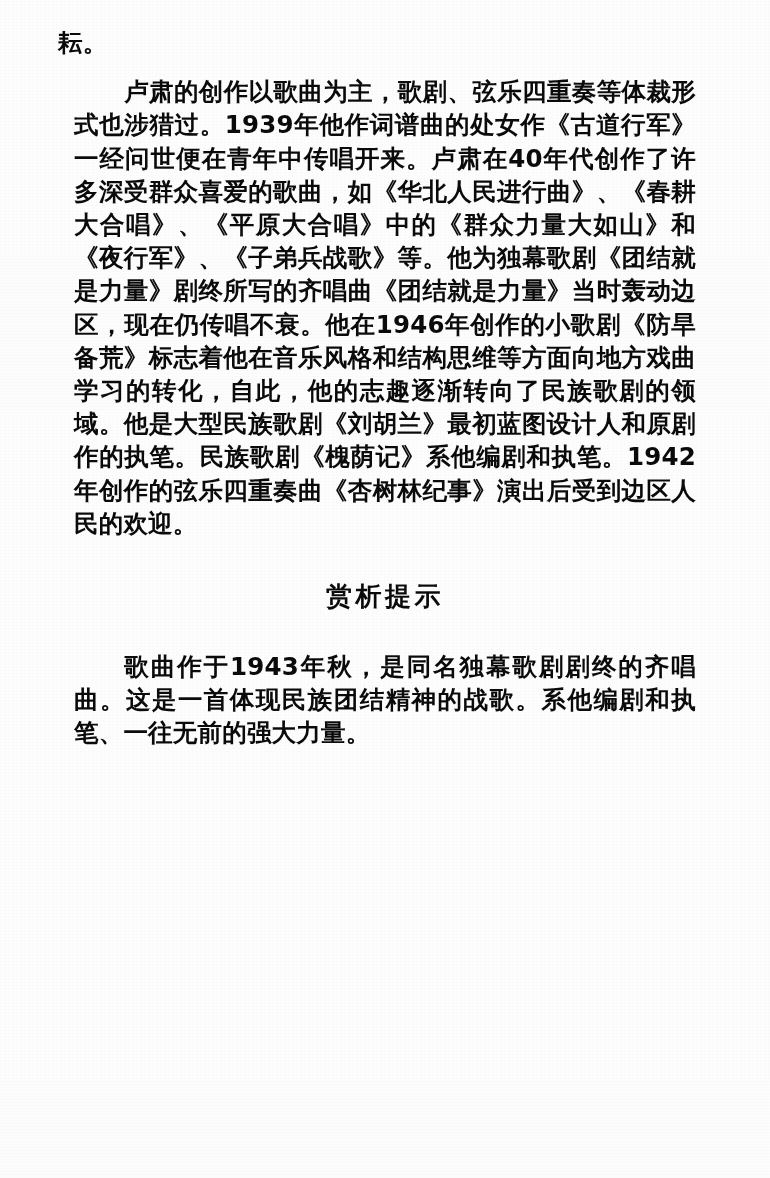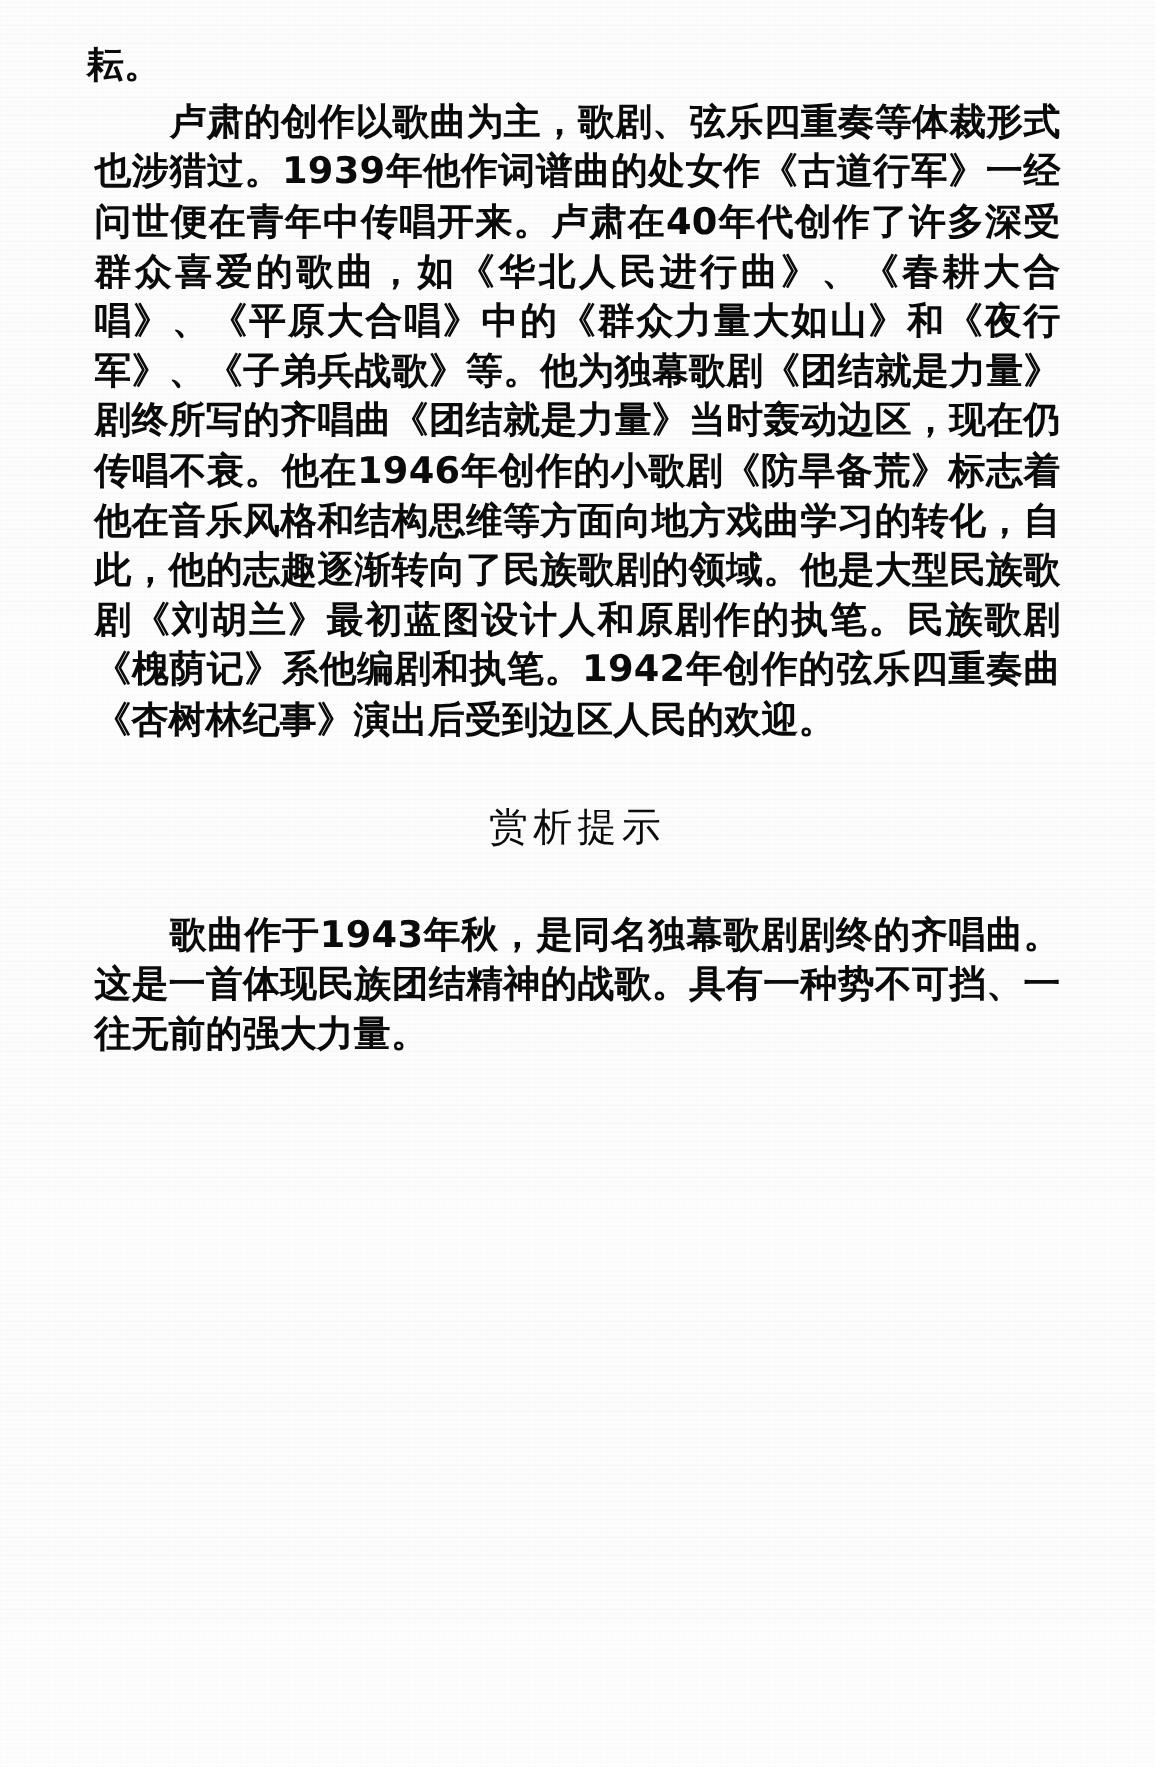--- a/index.html
+++ b/index.html
@@ -41,33 +41,33 @@
     text-justify: inter-character;
     -webkit-font-smoothing: none;
   }
 
   .para-cont {
     margin: 0;
     text-indent: 0;
   }
 
   .para {
-    margin: 5px;
+    margin: 16px;
     text-indent: 2.05em;
   }
 
   .heading-wrap {
     margin-top: 40px;
     margin-bottom: 38px;
     text-align: center;
   }
   .heading {
     display: inline-block;
     color: #0b0b0b;
-    font-weight: 400;
+    font-weight: 700;
     font-size: 26px;
     letter-spacing: 3.5px;
     line-height: 32px;
   }
 
   
   .grain {
     position: absolute;
     inset: 0;
     pointer-events: none;
@@ -85,19 +85,19 @@
 
     <p class="txt para-cont">耘。</p>
 
     <p class="txt para">卢肃的创作以歌曲为主，歌剧、弦乐四重奏等体裁形式也涉猎过。1939年他作词谱曲的处女作《古道行军》一经问世便在青年中传唱开来。卢肃在40年代创作了许多深受群众喜爱的歌曲，如《华北人民进行曲》、《春耕大合唱》、《平原大合唱》中的《群众力量大如山》和《夜行军》、《子弟兵战歌》等。他为独幕歌剧《团结就是力量》剧终所写的齐唱曲《团结就是力量》当时轰动边区，现在仍传唱不衰。他在1946年创作的小歌剧《防旱备荒》标志着他在音乐风格和结构思维等方面向地方戏曲学习的转化，自此，他的志趣逐渐转向了民族歌剧的领域。他是大型民族歌剧《刘胡兰》最初蓝图设计人和原剧作的执笔。民族歌剧《槐荫记》系他编剧和执笔。1942年创作的弦乐四重奏曲《杏树林纪事》演出后受到边区人民的欢迎。</p>
 
 
     <div class="heading-wrap">
       <span class="heading">赏析提示</span>
     </div>
 
-    <p class="txt para">歌曲作于1943年秋，是同名独幕歌剧剧终的齐唱曲。这是一首体现民族团结精神的战歌。具有一种势不可挡、一往无前的强大力量。</p>
+    <p class="txt para">歌曲作于1943年秋，是同名独幕歌剧剧终的齐唱曲。这是一首体现民族团结精神的战歌。系他编剧和执笔、一往无前的强大力量。</p>
 
 
 
   </div>
   <div class="grain"></div>
 </div>
 
 </body></html>

